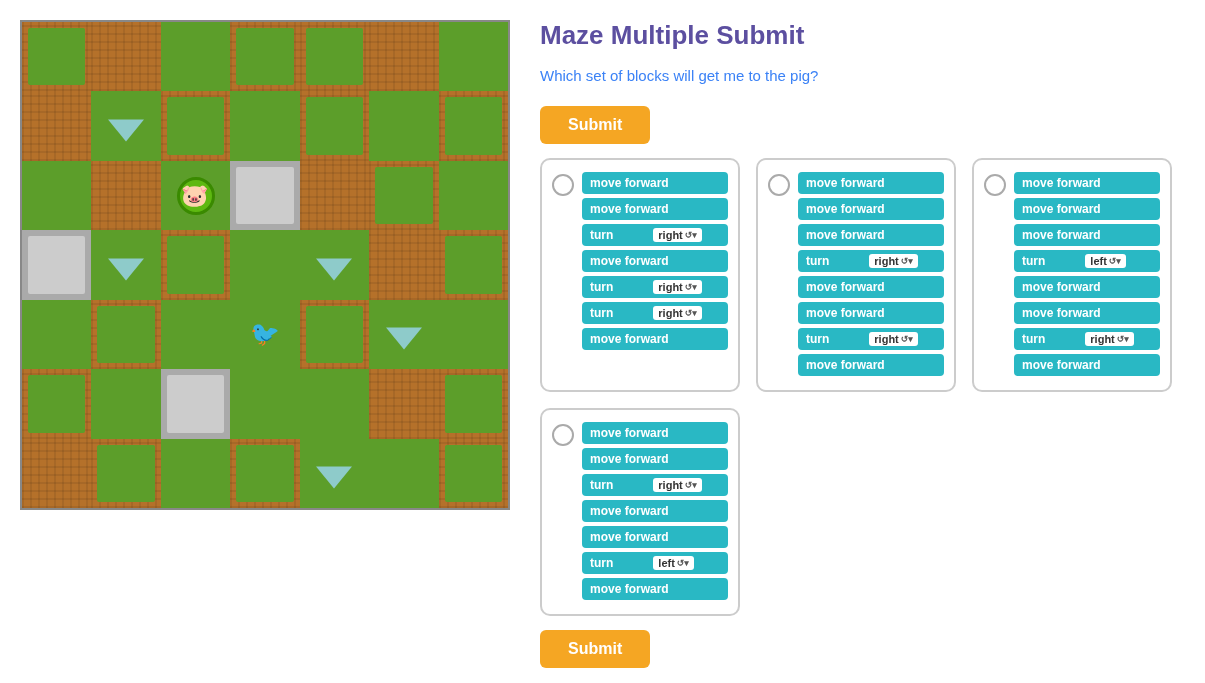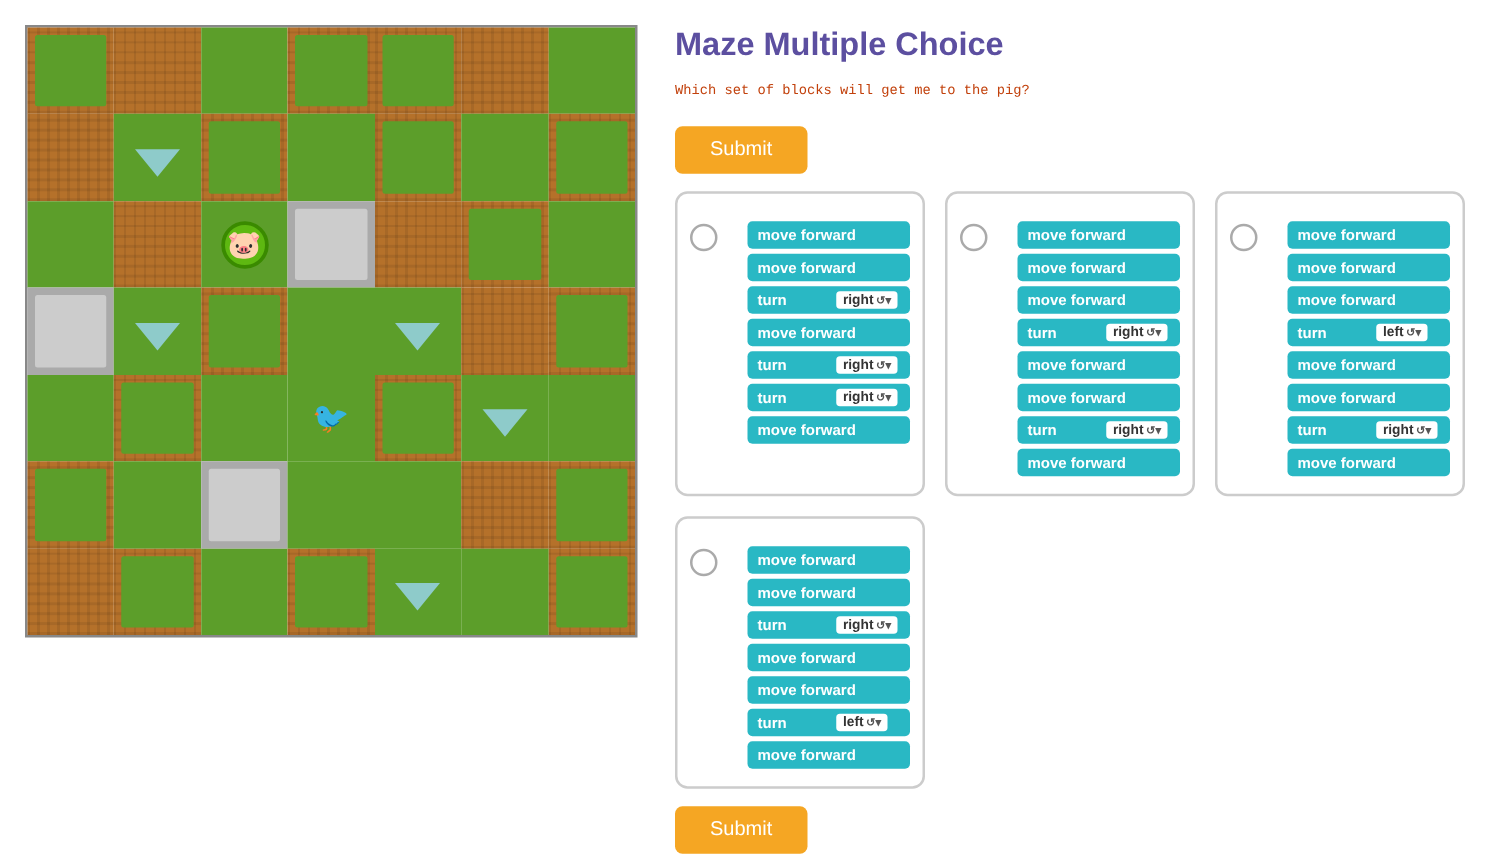--- a/index.html
+++ b/index.html
@@ -121,54 +121,53 @@
     }
 
     .page-title {
       font-size: 26px;
       font-weight: bold;
       color: #5c4fa0;
       margin-bottom: 2px;
     }
 
     .subtitle {
-      font-size: 11px;
-      color: #c2410c;
+      font-size: 15px;
+      color: #3b82f6;
       margin-bottom: 8px;
-      font-family: Liberation Mono, monospace;
     }
 
     .submit-btn {
       background: #f5a623;
       color: #fff;
       border: none;
       border-radius: 6px;
       padding: 10px 28px;
       font-size: 16px;
-      font-weight: normal;
+      font-weight: bold;
       cursor: pointer;
       width: fit-content;
     }
 
     
     .options-grid {
       display: grid;
       grid-template-columns: repeat(3, 200px);
       grid-template-rows: auto auto;
       gap: 16px;
     }
 
     .option-card {
       border: 2px solid #ccc;
       border-radius: 10px;
-      padding: 22px 10px 14px 10px;
+      padding: 12px 10px 14px 10px;
       display: flex;
       flex-direction: row;
       align-items: flex-start;
-      gap: 24px;
+      gap: 8px;
       background: #fff;
       cursor: pointer;
     }
 
     .option-radio {
       width: 22px;
       height: 22px;
       border-radius: 50%;
       border: 2px solid #aaa;
       flex-shrink: 0;
@@ -287,21 +286,21 @@
       <div class="cell cell-wood-frame"></div>
       <div class="cell cell-grass">
         <div class="ice-tri ice-tri-down"></div>
       </div>
       <div class="cell cell-grass"></div>
       <div class="cell cell-wood-frame"></div>
     </div>
 </div>
 
 <div class="content-area">
-  <h1 class="page-title">Maze Multiple Choice</h1>
+  <h1 class="page-title">Maze Multiple Submit</h1>
   <p class="subtitle">Which set of blocks will get me to the pig?</p>
 
   <button class="submit-btn">Submit</button>
 
   <div class="options-grid" id="options-grid">
 
   <div class="option-card">
         <div class="option-radio"></div>
         <div class="blocks-list">
           <div class="block">move forward</div>

